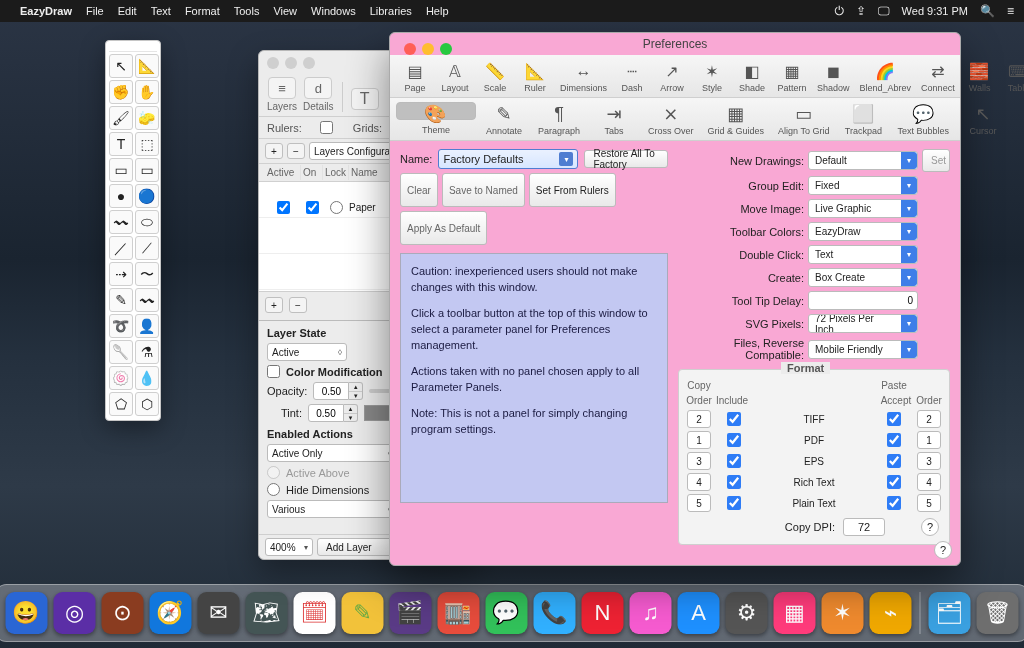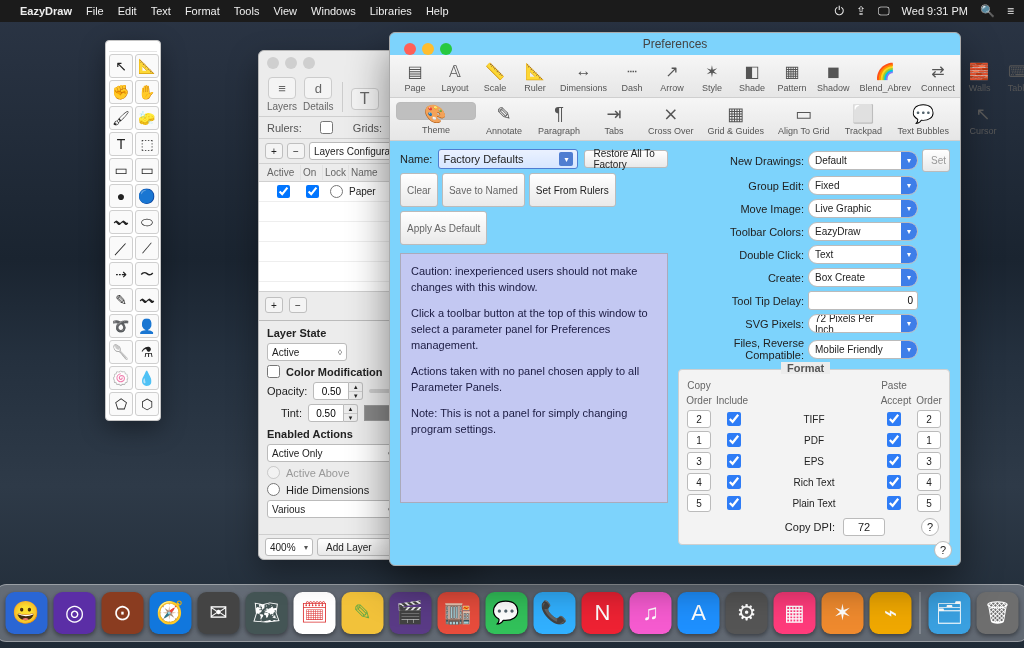--- a/index.html
+++ b/index.html
@@ -64,21 +64,21 @@
 .lw-cfg { display:flex; align-items:center; gap:4px; padding:3px 6px; border-bottom:1px solid #d0d0d0; }
 .smbtn { width:18px; height:16px; border:1px solid #bfbfbf; background:#f4f4f4; border-radius:3px; display:flex; align-items:center; justify-content:center; font-size:10px;}
 .lw-table-head, .lw-row {
   display:grid; grid-template-columns: 36px 22px 26px 1fr;
   align-items:center; font-size:10px; padding:0 6px;
 }
 .lw-table-head { height:18px; border-bottom:1px solid #d0d0d0; color:#666;}
 .lw-table-head div { border-right:1px solid #e2e2e2; padding:2px 2px;}
 .lw-table-head div:last-child{border:none;}
 .lw-rows { background:#fff; height:110px; border-bottom:1px solid #cfcfcf; overflow:hidden;}
-.lw-row { height:20px; border-bottom:1px solid #eee;}
+.lw-row { height:20px; border-bottom:1px solid #eee;margin-top:16px;}
 .lw-row input { margin:0 auto; }
 .lw-mid { padding:4px 6px; display:flex; gap:6px; align-items:center; }
 .btn { height:18px; padding:0 8px; border:1px solid #bbb; border-radius:3px; background:linear-gradient(#fff,#e9e9e9); font-size:10px; display:inline-flex; align-items:center; }
 .stepper-field { display:flex; align-items:center;}
 .stepper-field input { width:36px; height:18px; border:1px solid #bbb; border-radius:3px 0 0 3px; text-align:center; font-size:10px;}
 .stepper-field .updn { width:14px; height:18px; border:1px solid #bbb; border-left:none; border-radius:0 3px 3px 0; display:flex; flex-direction:column;}
 .stepper-field .updn div{flex:1; font-size:7px; text-align:center; line-height:8px; border-bottom:1px solid #ccc;}
 .stepper-field .updn div:last-child{border:none;}
 .lw-section-title { font-weight:600; padding:4px 8px 2px 8px; }
 .lw-line { display:flex; align-items:center; gap:6px; padding:2px 8px; }
@@ -86,21 +86,21 @@
 .slider::after{content:"";position:absolute;left:40%;top:-4px;width:10px;height:10px;border-radius:50%;background:#fff;border:1px solid #aaa;}
 .swatch { width:28px; height:16px; border:1px solid #999; background:#888;}
 .sel { height:18px; border:1px solid #bbb; border-radius:3px; background:#fff; padding:0 4px; display:inline-flex; align-items:center; font-size:10px; min-width:80px; justify-content:space-between;}
 .sel .caret{font-size:8px;color:#555;}
 .lw-footer { margin-top:auto; border-top:1px solid #cfcfcf; display:flex; align-items:center; padding:3px 6px; gap:4px;}
 .lw-footer .sel{min-width:48px;gap:8px;}
 
 
 .prefs {
   position:absolute; left:389px; top:32px; width:572px; height:534px;
-  background:#7dd3fc; border:1px solid #aaa; border-radius:6px;
+  background:#f9a8d4; border:1px solid #aaa; border-radius:6px;
   box-shadow:0 18px 40px rgba(0,0,0,.45);
   z-index:20; display:flex; flex-direction:column;
 }
 .prefs .titlebar { height:22px; display:flex; align-items:center; justify-content:center; position:relative;}
 .prefs .titlebar .traffic{position:absolute;left:6px;top:4px;}
 .prefs .titlebar .title{font-size:12px; color:#444;}
 .tb1, .tb2 {
   background:linear-gradient(#f6f6f6,#e6e6e6);
   border-bottom:1px solid #cfcfcf;
   display:flex; padding:4px 6px; gap:2px;
@@ -129,21 +129,21 @@
 .infobox {
   background:#c3c8f2; border:1px solid #aab; color:#1a1a40;
   padding:10px; font-size:11px; line-height:1.45; min-height:250px;
 }
 .infobox p{margin-bottom:10px;}
 
 .kv { display:grid; grid-template-columns: 126px 1fr 28px; align-items:center; gap:4px; margin-bottom:4px;}
 .kv label{ text-align:right; font-size:11px; color:#222;}
 .kv .btn{height:23px;}
 .bluecaret{width:16px;height:17px;background:#3e7ee8;border-radius:0 3px 3px 0;color:#fff;font-size:8px;display:flex;align-items:center;justify-content:center;}
-.selectrl{display:flex;border:1px solid #bbb;border-radius:9px;overflow:hidden;background:#fff;height:19px;align-items:center;}
+.selectrl{display:flex;border:1px solid #bbb;border-radius:3px;overflow:hidden;background:#fff;height:19px;align-items:center;}
 .selectrl span{padding:0 6px;font-size:10px;flex:1;}
 .numbox{height:19px;border:1px solid #bbb;border-radius:3px;background:#fff;width:110px;text-align:right;padding:0 4px;font-size:10px;}
 
 .fmt {
   border:1px solid #cfcfcf; border-radius:4px; padding:8px 6px;
   background:#f3f3f3; margin-top:8px;
 }
 .fmt-title{position:relative;top:-16px;left:96px;background:#ececec;padding:0 6px;font-weight:600;color:#555;}
 .fmt-head, .fmt-row { display:grid; grid-template-columns: 28px 38px 1fr 38px 28px; align-items:center; justify-items:center; gap:2px; font-size:10px;}
 .fmt-head { color:#666; margin-top:-10px; margin-bottom:4px;}

